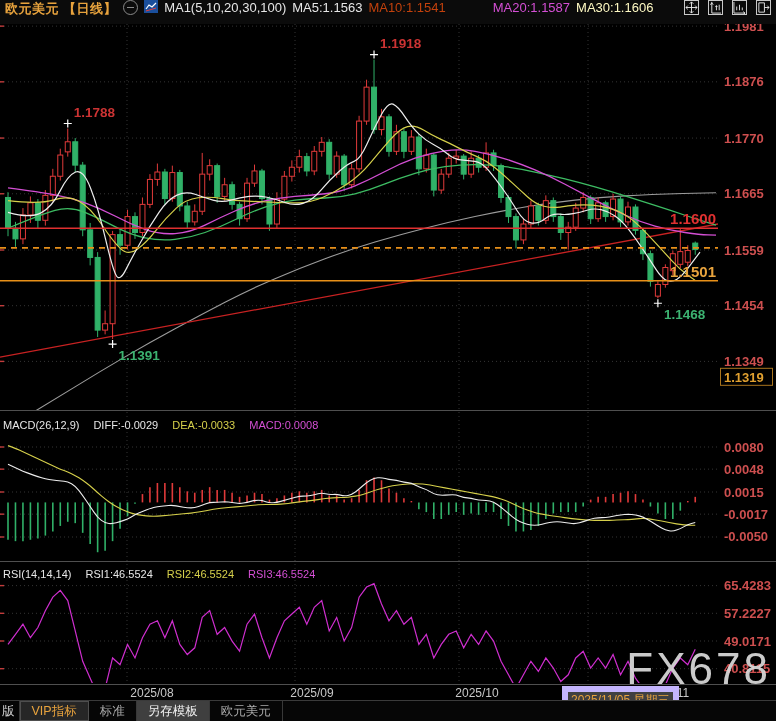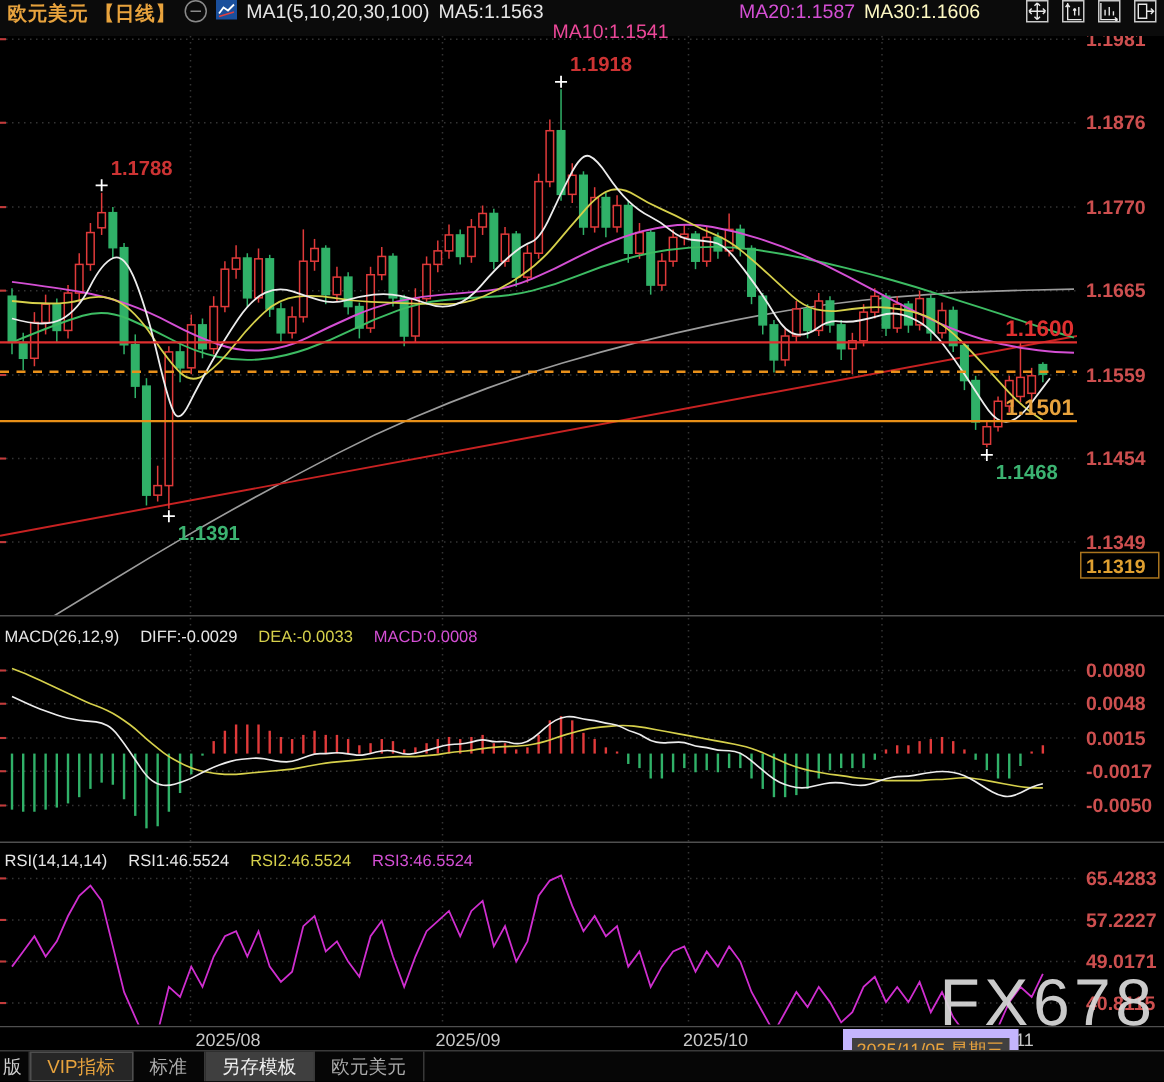--- a/index.html
+++ b/index.html
@@ -7,21 +7,21 @@
   .app{position:relative;width:776px;height:721px;background:#000;}
   svg text{font-family:"Liberation Sans",sans-serif;}
   .header{position:absolute;top:0;left:0;width:776px;height:24px;background:#0b0b0b;
     display:flex;align-items:flex-start;gap:6px;padding:0 5px;box-sizing:border-box;font-size:13px;z-index:6;}
   .hdr-title{color:#e8a33d;font-weight:bold;letter-spacing:.5px;}
   .circ-icon{width:13px;height:13px;border:1px solid #8a8a8a;border-radius:50%;display:inline-flex;
     align-items:center;justify-content:center;}
   .circ-icon i{display:block;width:7px;height:0;border-top:1px solid #8a8a8a;}
   .mini-chart-icon{width:14px;height:13px;background:#1a4f9c;display:inline-flex;align-items:center;justify-content:center;}
   .ma-set{color:#e6e6e6;}
-  .c-ma5{color:#e6e6e6;}.c-ma10{color:#ec4899;margin-top:13px;}.c-ma20{color:#d44fd4;padding-left:41px;}.c-ma30{color:#fef9c3;}
+  .c-ma5{color:#e6e6e6;}.c-ma10{color:#c2410c;}.c-ma20{color:#d44fd4;padding-left:41px;}.c-ma30{color:#fef9c3;}
   .hdr-spacer{flex:1;}
   .tb-icon{width:15px;height:15px;border:1px solid #c9c9c9;display:inline-flex;align-items:center;
     justify-content:center;margin-left:3px;background:#0b0b0b;box-sizing:border-box;}
   .panel-hdr{position:absolute;left:3px;display:flex;gap:14px;font-size:11px;z-index:4;white-space:nowrap;}
   .ph-w{color:#e6e6e6;}.ph-y{color:#d6d04b;}.ph-m{color:#d44fd4;}
   .xaxis{position:absolute;top:685px;left:0;width:776px;height:15px;background:#000;z-index:3;}
   .xlabel{position:absolute;top:1px;transform:translateX(-50%);color:#c8c8c8;font-size:12px;}
   .date-box{position:absolute;left:562px;top:1px;border:6px solid #c4b5fd;color:#e8a33d;font-size:12px;
     padding:0 3px;background:#404040;white-space:nowrap;z-index:4;}
   .tabbar{position:absolute;top:700px;left:0;width:776px;height:21px;background:#060606;

